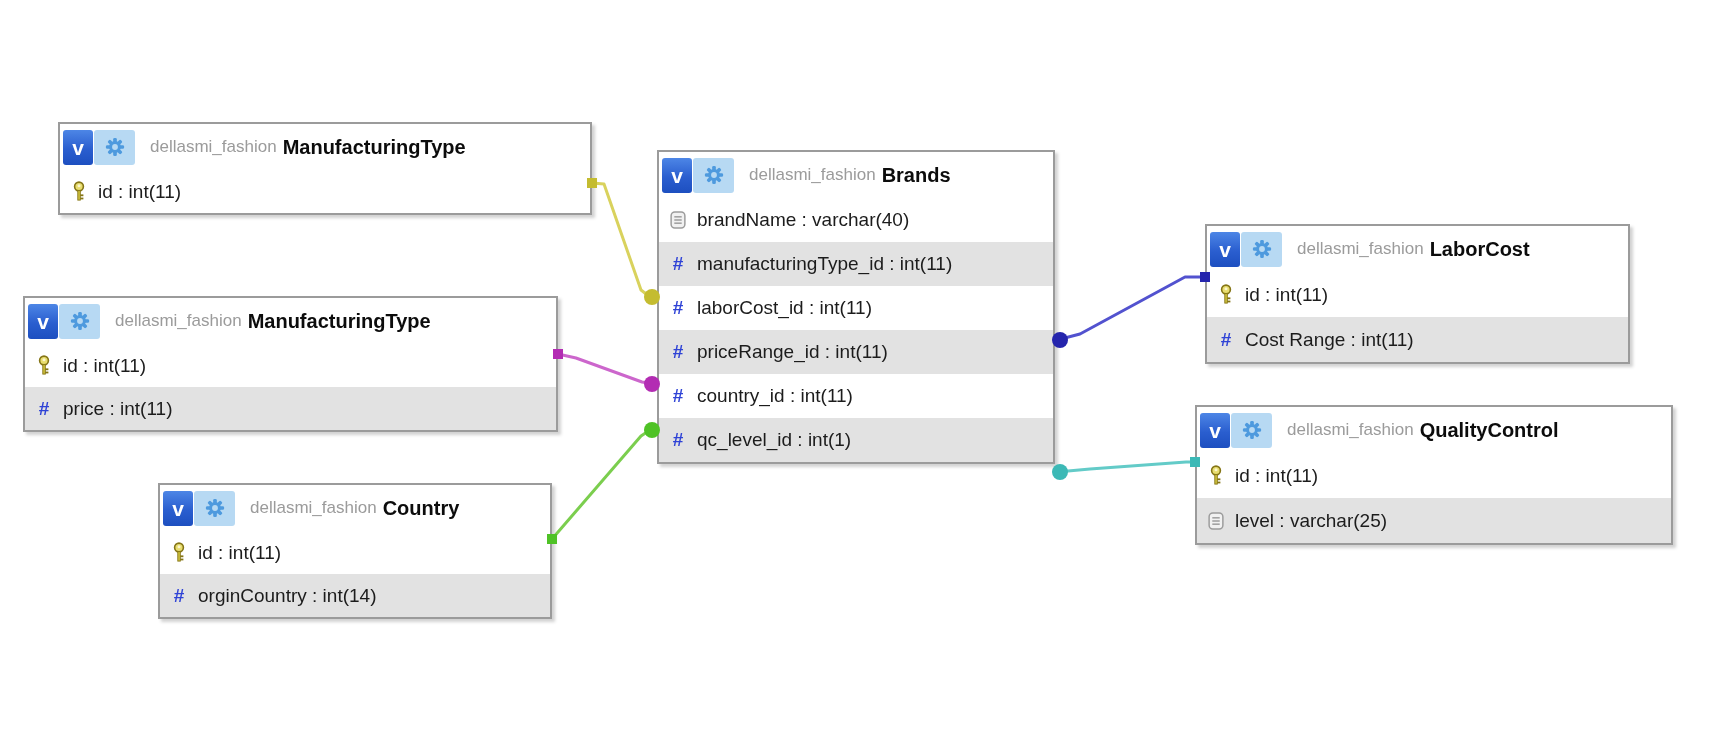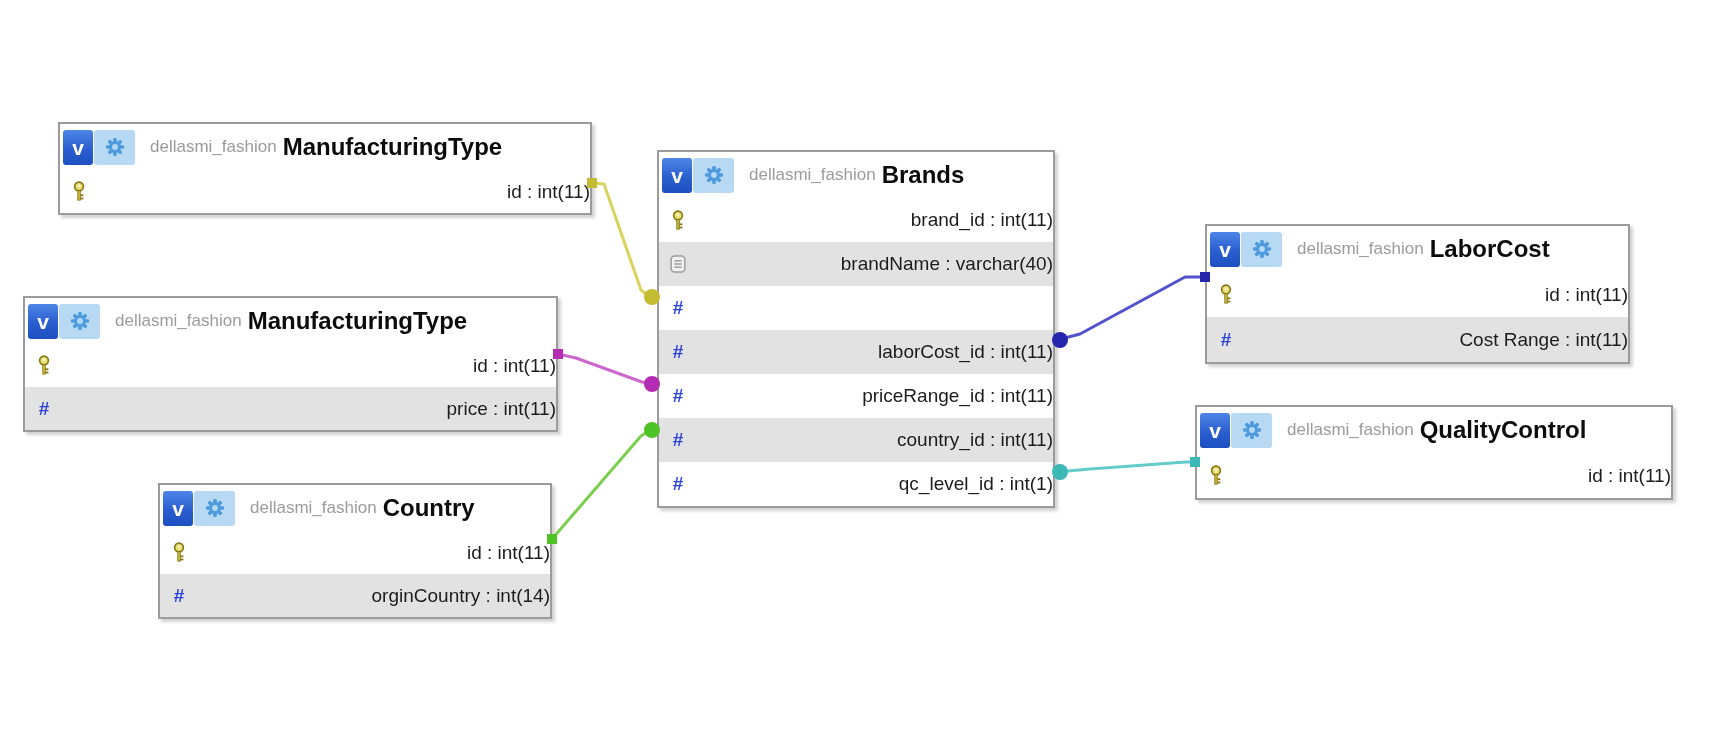--- a/index.html
+++ b/index.html
@@ -20,24 +20,24 @@
   .v-badge{
     width:30px;height:35px;flex:0 0 30px;border-radius:3px;
     background:linear-gradient(180deg,#4d86e6 0%,#2a5ecf 55%,#1d4fc0 100%);
     color:#ffffff;font-weight:bold;font-size:21px;line-height:35px;text-align:center;
   }
   .gear-badge{
     width:41px;height:35px;flex:0 0 41px;border-radius:3px;background:#b7d9f3;
     display:flex;align-items:center;justify-content:center;margin-left:1px;
   }
   .schema-name{color:#9b9b9b;font-size:17px;margin-left:15px;}
-  .tbl-name{color:#0c0c0c;font-size:24px;font-weight:bold;margin-left:6px;}
+  .tbl-name{color:#0c0c0c;font-size:20px;font-weight:bold;margin-left:6px;}
   .tbl-row{
     height:43px;display:flex;align-items:center;gap:9px;padding-left:9px;
-    font-size:19px;color:#1c1c1c;background:#ffffff;white-space:nowrap;justify-content:space-between;
+    font-size:19px;color:#1c1c1c;background:#ffffff;white-space:nowrap;
   }
   .tbl-row:nth-child(even){background:#e2e2e2;}
   .icon-cell{width:20px;flex:0 0 20px;display:flex;align-items:center;justify-content:center;}
   .num-ic{color:#2f43d6;font-weight:bold;font-size:19px;}
   
   .t-mt{left:58px;top:122px;width:534px;}
   .t-ppr{left:23px;top:296px;width:535px;}
   .t-country{left:158px;top:483px;width:394px;}
   .t-brands{left:657px;top:150px;width:398px;}
   .t-brands .tbl-row{height:44px;}
@@ -212,45 +212,34 @@
               <circle cx="11" cy="11" r="3.2" fill="#b7d9f3"></circle>
             </svg>
         </span>
       </div>
       <span class="schema-name">dellasmi_fashion</span>
       <span class="tbl-name">Brands</span>
     </div>
     <div>
       <div class="tbl-row">
         <span class="icon-cell">
-          <svg width="14" height="21" viewBox="0 0 14 21">
-              <circle cx="7" cy="5.5" r="4.4" fill="#e8dd6e" stroke="#857516" stroke-width="1.6"></circle>
-              <circle cx="7" cy="4.8" r="1.5" fill="#faf5cf"></circle>
-              <rect x="5.8" y="9.6" width="2.5" height="9.5" fill="#cfc23c" stroke="#857516" stroke-width="0.9"></rect>
-              <rect x="8.2" y="13.4" width="3.2" height="1.8" fill="#857516"></rect>
-              <rect x="8.2" y="16.6" width="3.2" height="1.8" fill="#857516"></rect>
-            </svg>
-        </span>
-        <span>brand_id : int(11)</span>
-      </div>
-      <div class="tbl-row">
-        <span class="icon-cell">
           <svg width="16" height="18" viewBox="0 0 15 17">
               <rect x="1" y="1" width="13" height="15" rx="3.5" fill="#f1f1f1" stroke="#9c9c9c" stroke-width="1.4"></rect>
               <line x1="4" y1="5.5" x2="11" y2="5.5" stroke="#9c9c9c" stroke-width="1.4"></line>
               <line x1="4" y1="8.5" x2="11" y2="8.5" stroke="#9c9c9c" stroke-width="1.4"></line>
               <line x1="4" y1="11.5" x2="11" y2="11.5" stroke="#9c9c9c" stroke-width="1.4"></line>
             </svg>
         </span>
         <span>brandName : varchar(40)</span>
       </div>
       <div class="tbl-row">
         <span class="icon-cell">
             <span class="num-ic">#</span>
           </span>
+        <span>manufacturingType_id : int(11)</span>
       </div>
       <div class="tbl-row">
         <span class="icon-cell">
             <span class="num-ic">#</span>
           </span>
         <span>laborCost_id : int(11)</span>
       </div>
       <div class="tbl-row">
         <span class="icon-cell">
             <span class="num-ic">#</span>
@@ -340,16 +329,27 @@
           <svg width="14" height="21" viewBox="0 0 14 21">
               <circle cx="7" cy="5.5" r="4.4" fill="#e8dd6e" stroke="#857516" stroke-width="1.6"></circle>
               <circle cx="7" cy="4.8" r="1.5" fill="#faf5cf"></circle>
               <rect x="5.8" y="9.6" width="2.5" height="9.5" fill="#cfc23c" stroke="#857516" stroke-width="0.9"></rect>
               <rect x="8.2" y="13.4" width="3.2" height="1.8" fill="#857516"></rect>
               <rect x="8.2" y="16.6" width="3.2" height="1.8" fill="#857516"></rect>
             </svg>
         </span>
         <span>id : int(11)</span>
       </div>
+      <div class="tbl-row">
+        <span class="icon-cell">
+          <svg width="16" height="18" viewBox="0 0 15 17">
+              <rect x="1" y="1" width="13" height="15" rx="3.5" fill="#f1f1f1" stroke="#9c9c9c" stroke-width="1.4"></rect>
+              <line x1="4" y1="5.5" x2="11" y2="5.5" stroke="#9c9c9c" stroke-width="1.4"></line>
+              <line x1="4" y1="8.5" x2="11" y2="8.5" stroke="#9c9c9c" stroke-width="1.4"></line>
+              <line x1="4" y1="11.5" x2="11" y2="11.5" stroke="#9c9c9c" stroke-width="1.4"></line>
+            </svg>
+        </span>
+        <span>level : varchar(25)</span>
+      </div>
     </div>
   </div>
 
 </div>
 
 </body></html>

